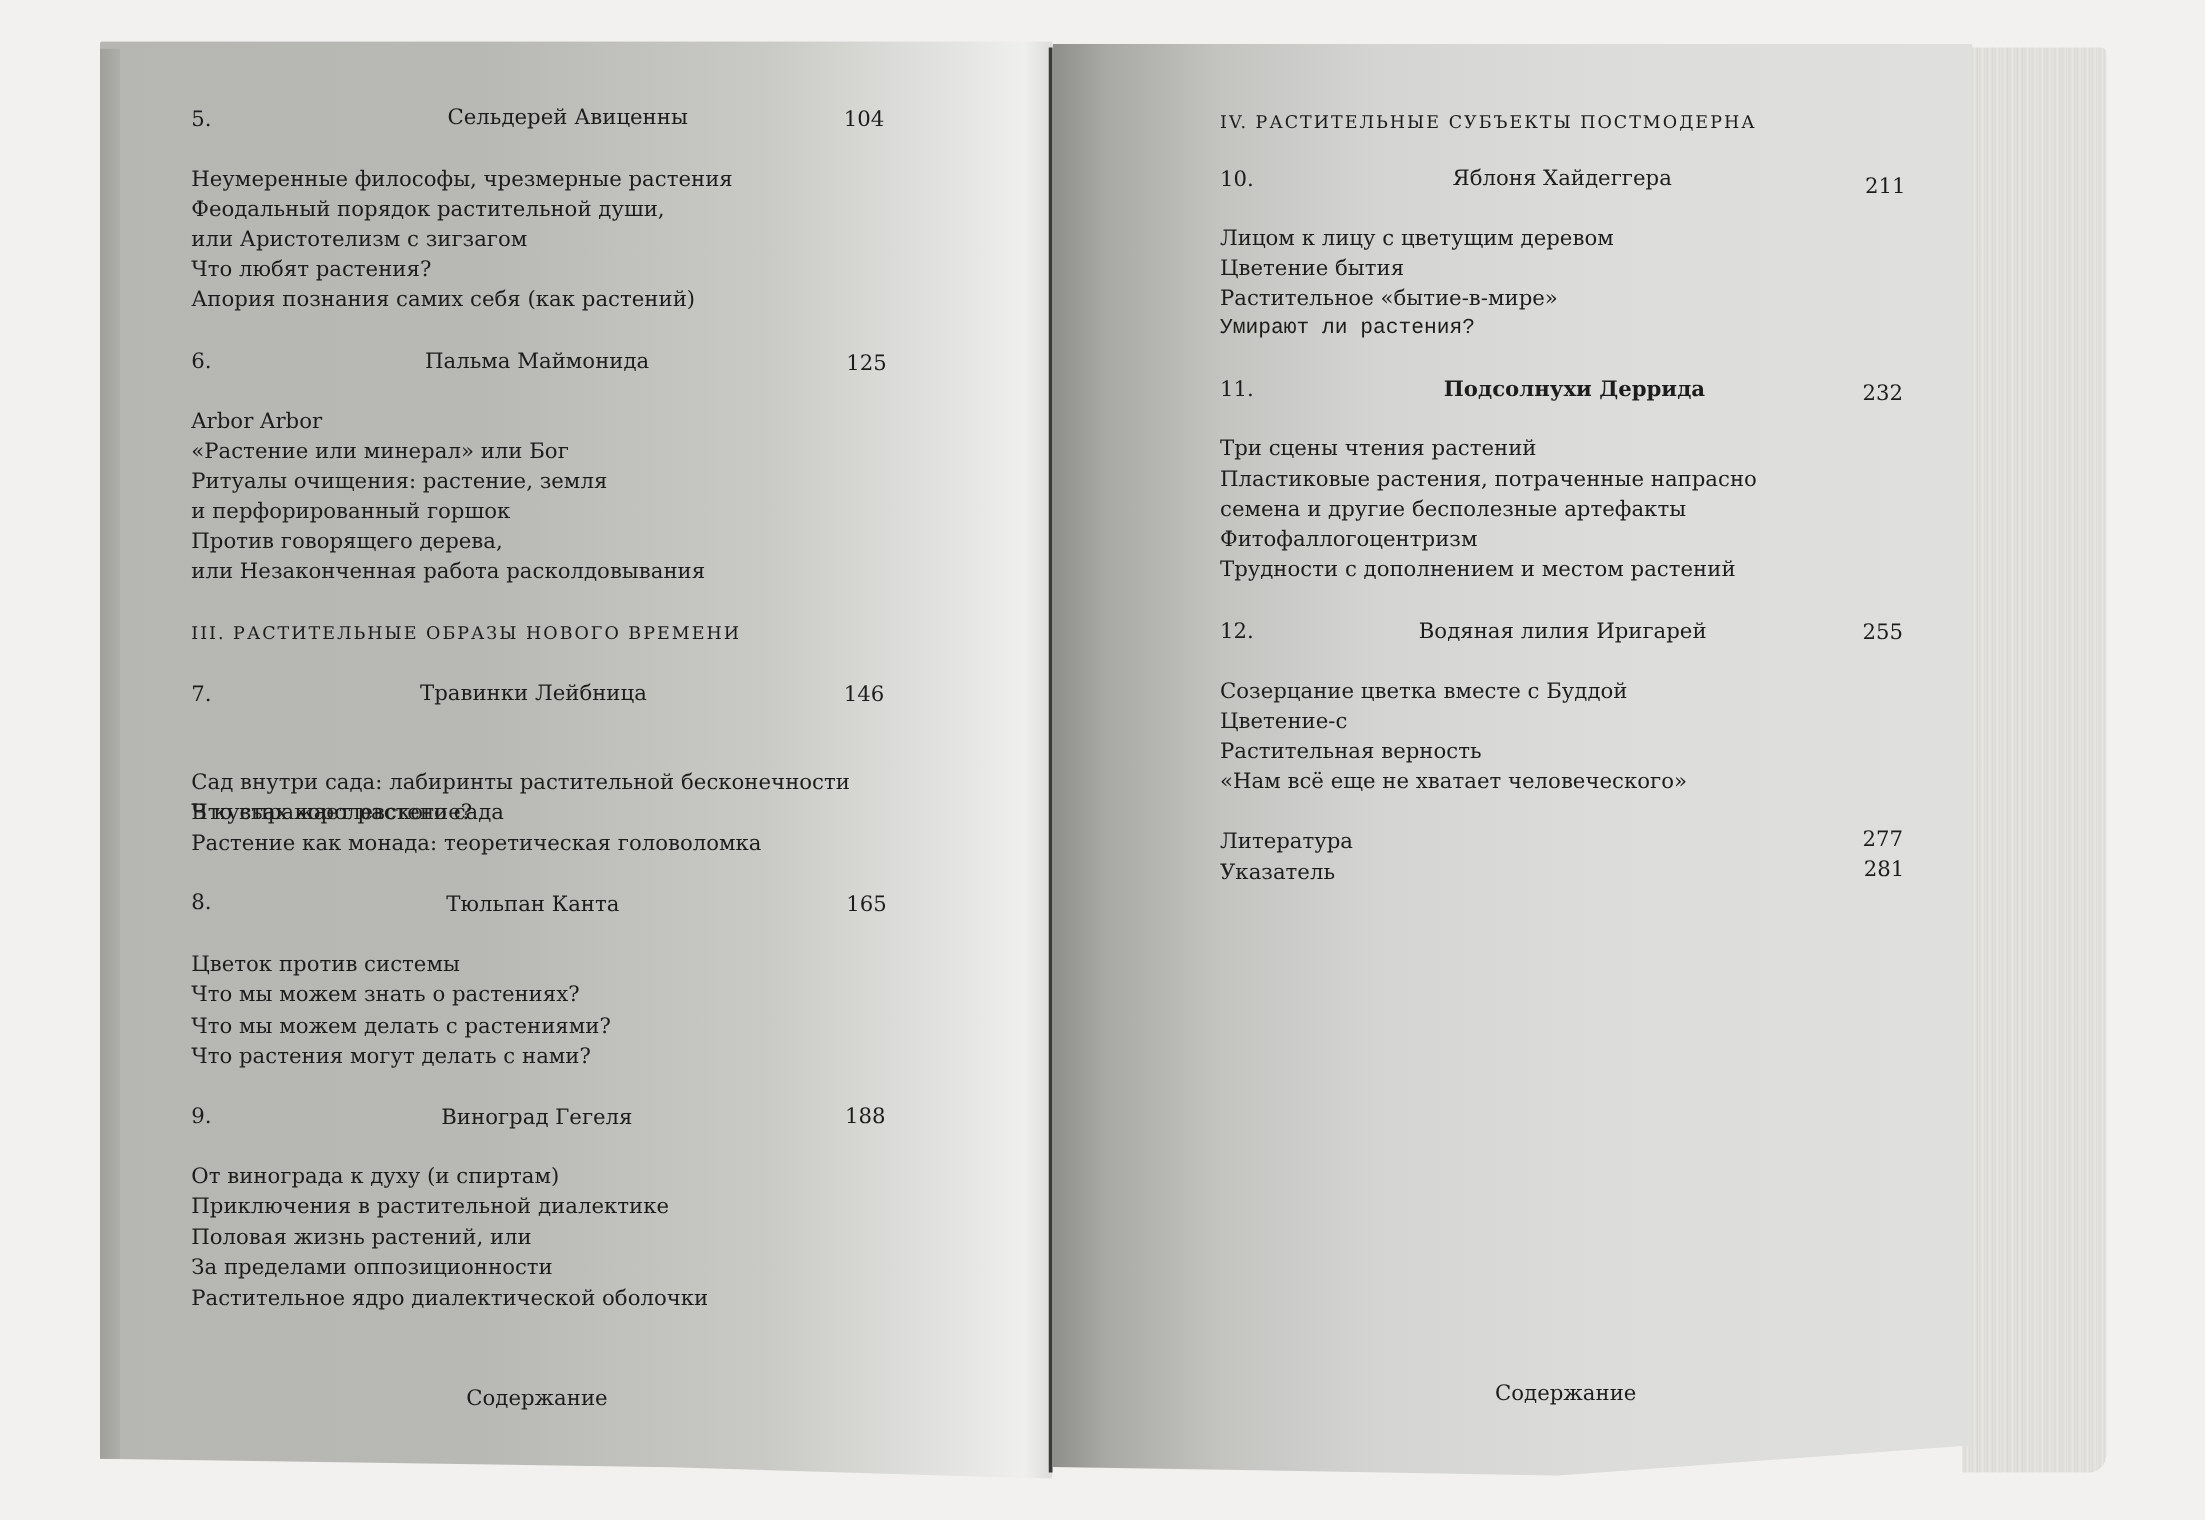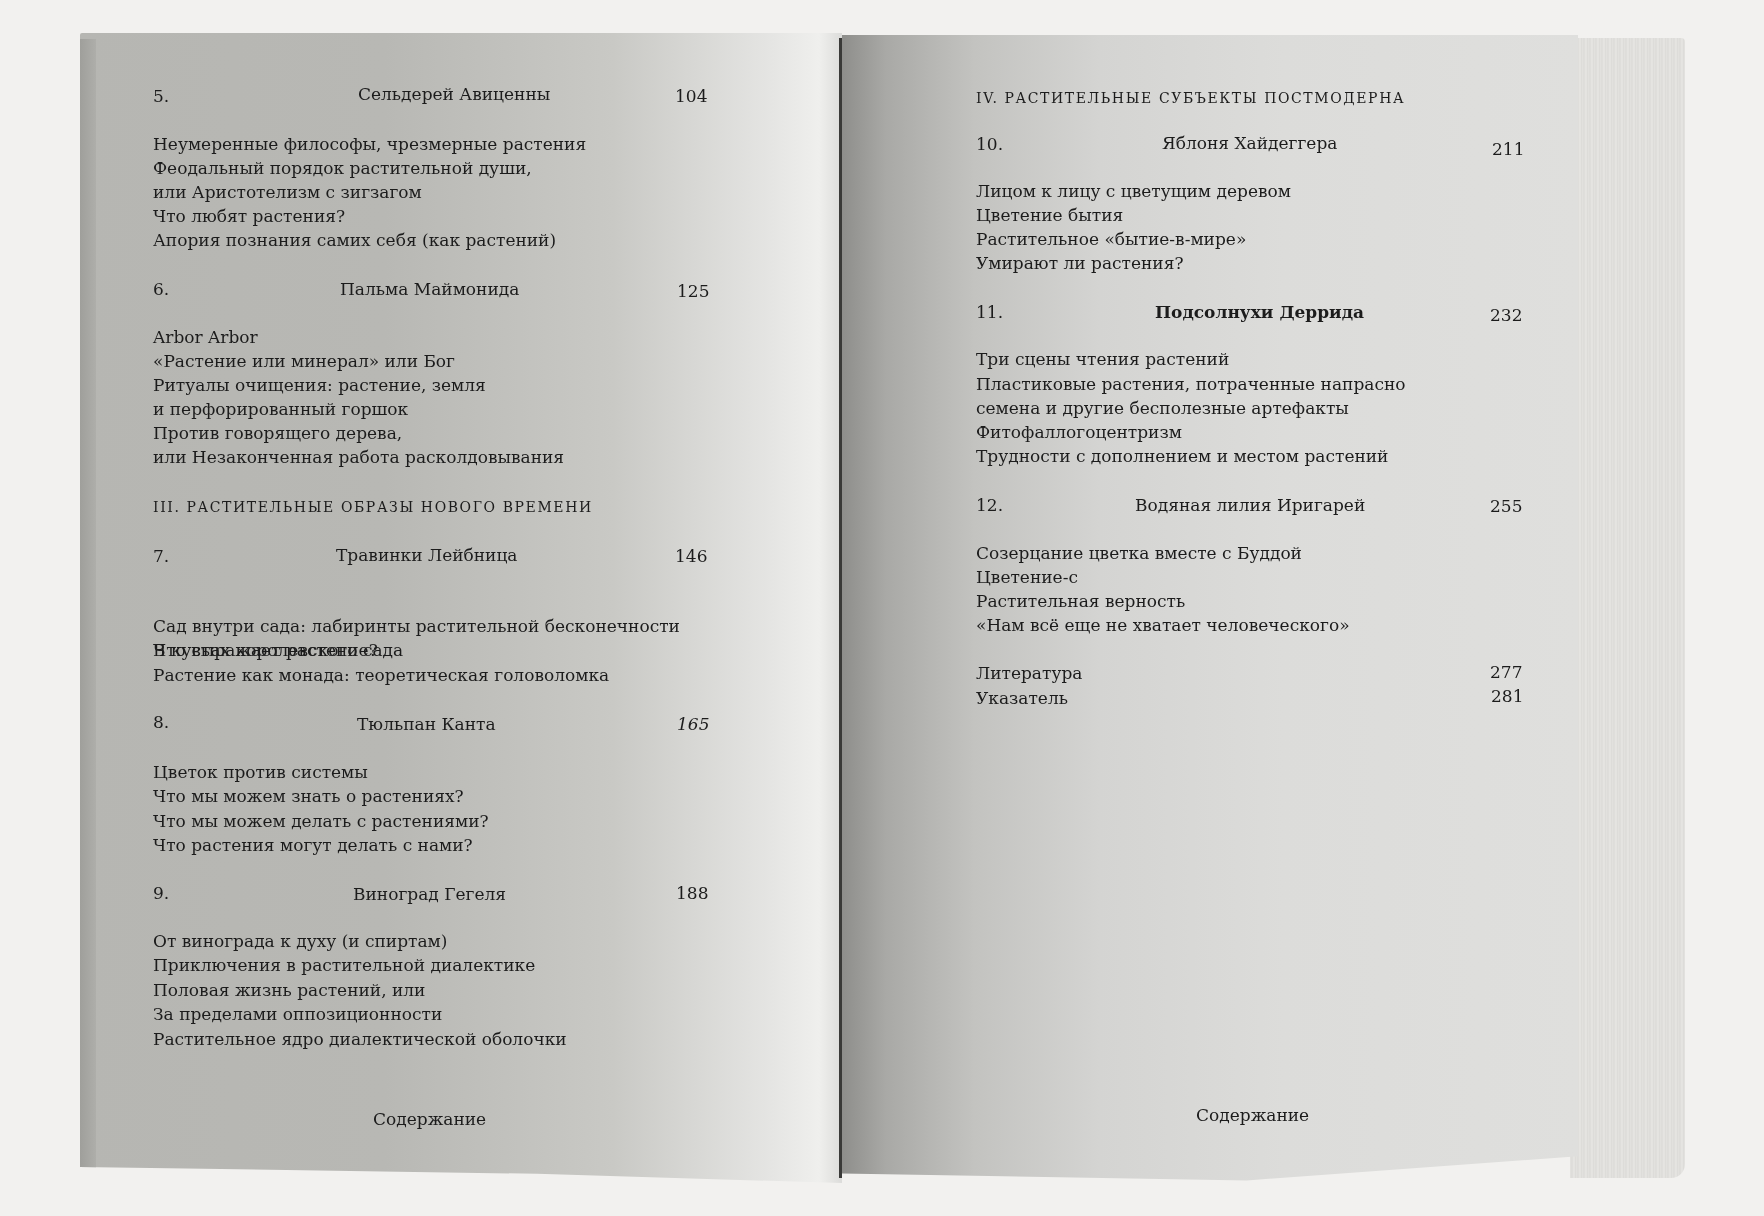--- a/index.html
+++ b/index.html
@@ -83,21 +83,21 @@
     <span class="num" style="left:675px;top:544px;">146</span>
   </div>
   <span class="t" style="left:153px;top:622px;margin-top:16px;">В кустах королевского сада</span>
   <span class="t" style="left:153px;top:614px;">Сад внутри сада: лабиринты растительной бесконечности</span>
   <span class="t" style="left:153px;top:638px;text-align:center;">Что выражает растение?</span>
   <span class="t" style="left:153px;top:663px;">Растение как монада: теоретическая головоломка</span>
 
   <div>
     <span class="num" style="left:153px;top:710px;">8.</span>
     <span class="t" style="left:357px;top:712px;">Тюльпан Канта</span>
-    <span class="num" style="left:677px;top:712px;font-style:italic;">165</span>
+    <span class="num" style="left:677px;top:712px;">165</span>
   </div>
   <span class="t" style="left:153px;top:760px;">Цветок против системы</span>
   <span class="t" style="left:153px;top:784px;">Что мы можем знать о растениях?</span>
   <span class="t" style="left:153px;top:809px;">Что мы можем делать с растениями?</span>
   <span class="t" style="left:153px;top:833px;">Что растения могут делать с нами?</span>
 
   <div>
     <span class="num" style="left:153px;top:881px;">9.</span>
     <span class="t" style="left:353px;top:882px;">Виноград Гегеля</span>
     <span class="num" style="left:676px;top:881px;">188</span>
@@ -115,21 +115,21 @@
   <span class="part" style="left:976px;top:86px;">IV. РАСТИТЕЛЬНЫЕ СУБЪЕКТЫ ПОСТМОДЕРНА</span>
 
   <div>
     <span class="num" style="left:976px;top:132px;">10.</span>
     <span class="t" style="left:1162px;top:131px;">Яблоня Хайдеггера</span>
     <span class="num" style="left:1492px;top:137px;">211</span>
   </div>
   <span class="t" style="left:976px;top:179px;">Лицом к лицу с цветущим деревом</span>
   <span class="t" style="left:976px;top:203px;">Цветение бытия</span>
   <span class="t" style="left:976px;top:227px;">Растительное «бытие-в-мире»</span>
-  <span class="t" style="left:976px;top:251px;">Умирают ли растения?</span>
+  <span class="t" style="left:976px;top:251px;font-family:Liberation Mono, monospace;">Умирают ли растения?</span>
 
   <div>
     <span class="num" style="left:976px;top:300px;">11.</span>
     <span class="t" style="left:1155px;top:300px;font-weight:bold;">Подсолнухи Деррида</span>
     <span class="num" style="left:1490px;top:303px;">232</span>
   </div>
   <span class="t" style="left:976px;top:347px;">Три сцены чтения растений</span>
   <span class="t" style="left:976px;top:372px;">Пластиковые растения, потраченные напрасно</span>
   <span class="t" style="left:976px;top:396px;">семена и другие бесполезные артефакты</span>
   <span class="t" style="left:976px;top:420px;">Фитофаллогоцентризм</span>

